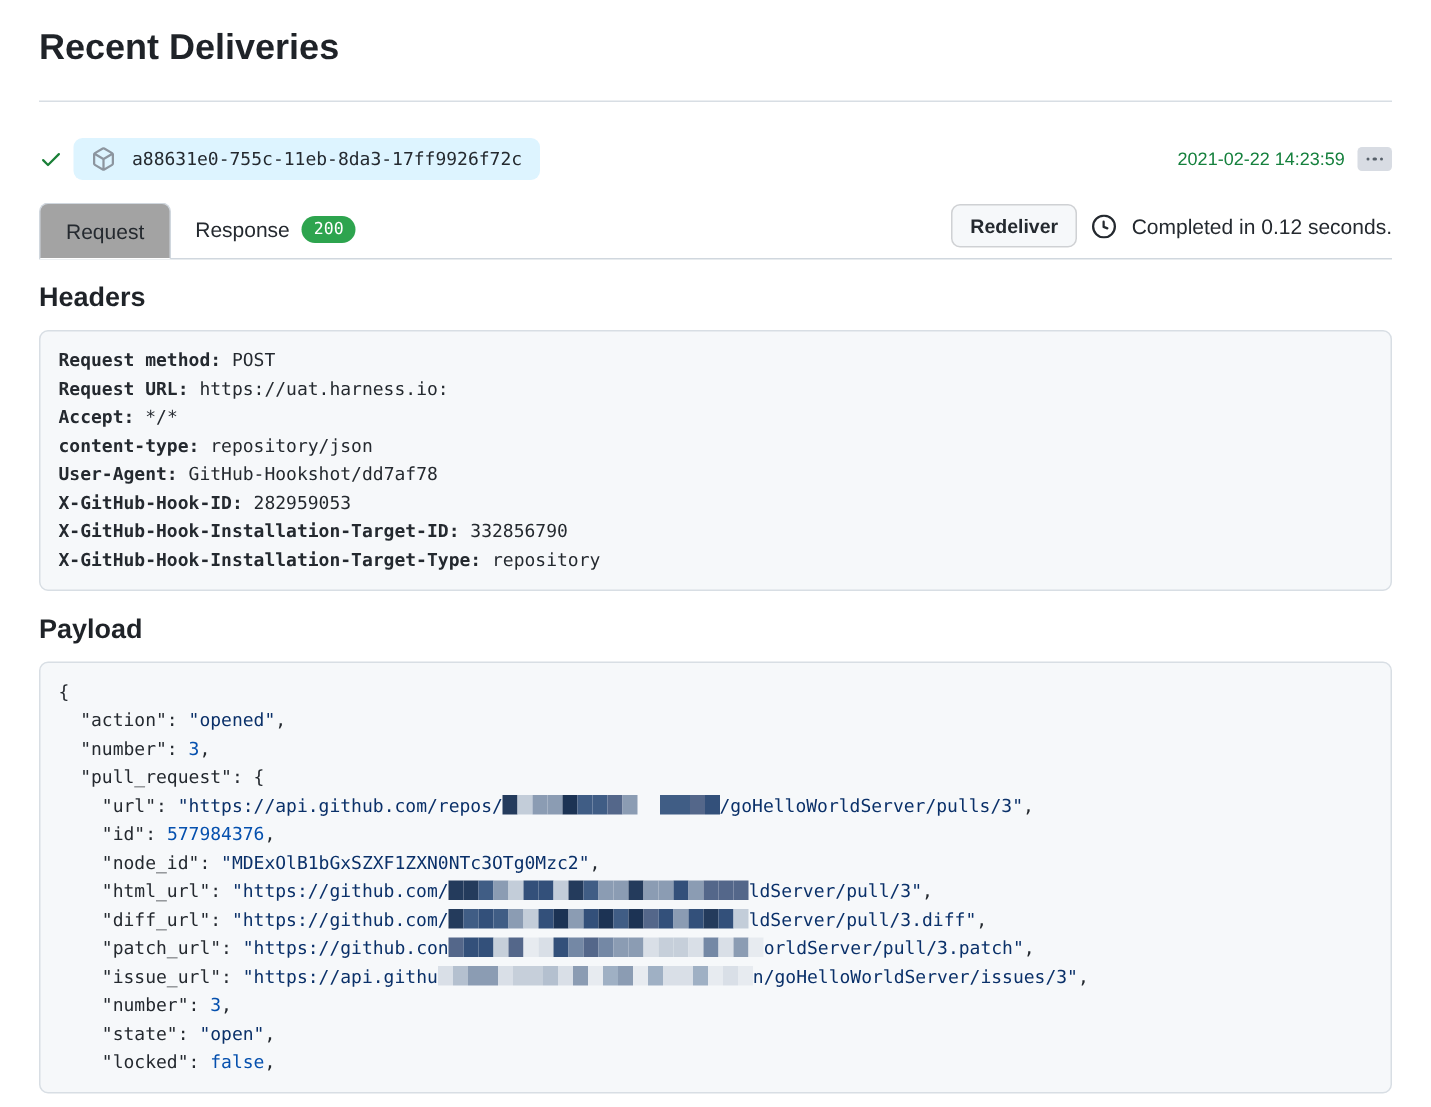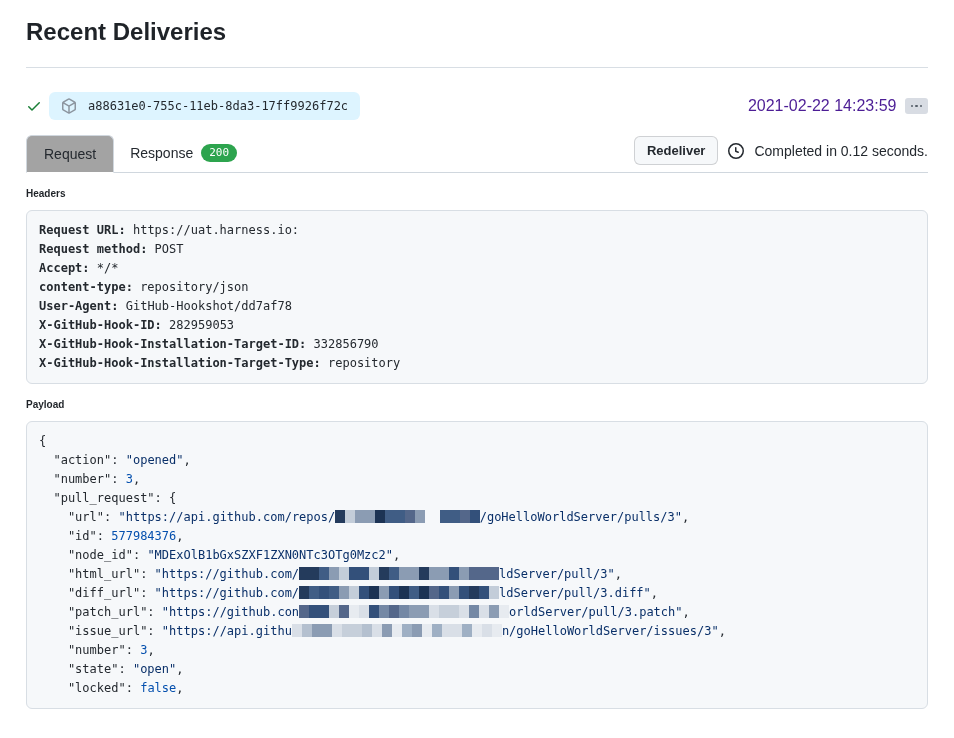--- a/index.html
+++ b/index.html
@@ -11,35 +11,35 @@
   .container { padding:0 26px; }
   .page-title { font-size:24px; font-weight:600; margin:18px 0 0; color:#1f2328; }
   .title-divider { border:0; border-top:1px solid #d8dee4; margin:21px 0 0; }
 
   .delivery-row { margin-top:24px; display:flex; align-items:center; }
   .check-icon { display:flex; margin-right:7px; }
   .delivery-badge { display:flex; align-items:center; background:#ddf4ff; border-radius:6px; padding:6px 12px; gap:11px; cursor:pointer; }
   .package-icon { display:flex; }
   .delivery-id { font-family:"DejaVu Sans Mono","Liberation Mono",monospace; font-size:12px; color:#24292f; }
   .row-right { margin-left:auto; display:flex; align-items:center; gap:8px; }
-  .timestamp { font-size:16px; color:#4c1d95; }
+  .timestamp { font-size:12px; color:#15803d; }
   .kebab-button { background:#d8dce3; border:none; border-radius:3px; height:16px; padding:0 6px; display:flex; align-items:center; gap:2px; cursor:pointer; }
   .kebab-button i { width:2.5px; height:2.5px; border-radius:50%; background:#57606a; display:block; }
 
   .tabnav { margin-top:14px; display:flex; align-items:flex-end; border-bottom:1px solid #d0d7de; }
   .tab { font-size:14px; color:#24292f; cursor:pointer; }
   .tab-active { background:#a3a3a3; border:1px solid #d0d7de; border-bottom:1px solid #ffffff; border-radius:6px 6px 0 0; margin-bottom:-1px; padding:10px 17px; }
   .tab-plain { padding:10px 16px; display:flex; align-items:center; gap:8px; }
   .count-pill { background:#2da44e; color:#ffffff; font-family:"DejaVu Sans Mono","Liberation Mono",monospace; font-size:11px; line-height:1; padding:3px 8px 4px; border-radius:2em; }
   .tabnav-right { margin-left:auto; display:flex; align-items:center; gap:10px; padding-bottom:7px; }
   .redeliver-button { background:#f6f8fa; border:1px solid rgba(31,35,40,0.18); border-radius:6px; padding:0 12px; height:29px; font-size:13px; font-weight:600; color:#24292f; font-family:inherit; cursor:pointer; }
   .clock-icon { display:flex; }
   .completed-text { font-size:14px; color:#24292f; }
 
-  .section-heading { font-size:10px; font-weight:700; margin:15px 0 0; color:#1f2328; }
+  .section-heading { font-size:18px; font-weight:700; margin:15px 0 0; color:#1f2328; }
   .code-box {
     margin-top:11px; background:#f6f8fa; border:1px solid #d8dee4; border-radius:6px;
     padding:10px 12px; font-family:"DejaVu Sans Mono","Liberation Mono",monospace;
     font-size:12px; line-height:19px; color:#24292f;
   }
   .h-line { white-space:pre; }
   .h-key { font-weight:700; }
   .p-line { white-space:pre; }
   .seg-str { color:#0a3069; }
   .seg-num { color:#0550ae; }
@@ -90,22 +90,22 @@
         <svg width="16" height="16" viewBox="0 0 16 16" fill="#24292f">
             <path d="M8 0a8 8 0 1 1 0 16A8 8 0 0 1 8 0ZM1.5 8a6.5 6.5 0 1 0 13 0 6.5 6.5 0 0 0-13 0Zm7-3.25v2.992l2.028.812a.75.75 0 0 1-.557 1.392l-2.5-1A.751.751 0 0 1 7 8.25v-3.5a.75.75 0 0 1 1.5 0Z"></path>
           </svg>
       </span>
       <span class="completed-text">Completed in 0.12 seconds.</span>
     </div>
   </div>
 
   <div class="section-heading">Headers</div>
   <div class="code-box">
+      <div class="h-line"><span class="h-key">Request method:</span><span> POST</span></div>
       <div class="h-line"><span class="h-key">Request URL:</span><span> https://uat.harness.io:</span></div>
-      <div class="h-line"><span class="h-key">Request method:</span><span> POST</span></div>
       <div class="h-line"><span class="h-key">Accept:</span><span> */*</span></div>
       <div class="h-line"><span class="h-key">content-type:</span><span> repository/json</span></div>
       <div class="h-line"><span class="h-key">User-Agent:</span><span> GitHub-Hookshot/dd7af78</span></div>
       <div class="h-line"><span class="h-key">X-GitHub-Hook-ID:</span><span> 282959053</span></div>
       <div class="h-line"><span class="h-key">X-GitHub-Hook-Installation-Target-ID:</span><span> 332856790</span></div>
       <div class="h-line"><span class="h-key">X-GitHub-Hook-Installation-Target-Type:</span><span> repository</span></div>
     </div>
 
   <div class="section-heading">Payload</div>
   <div class="code-box">

